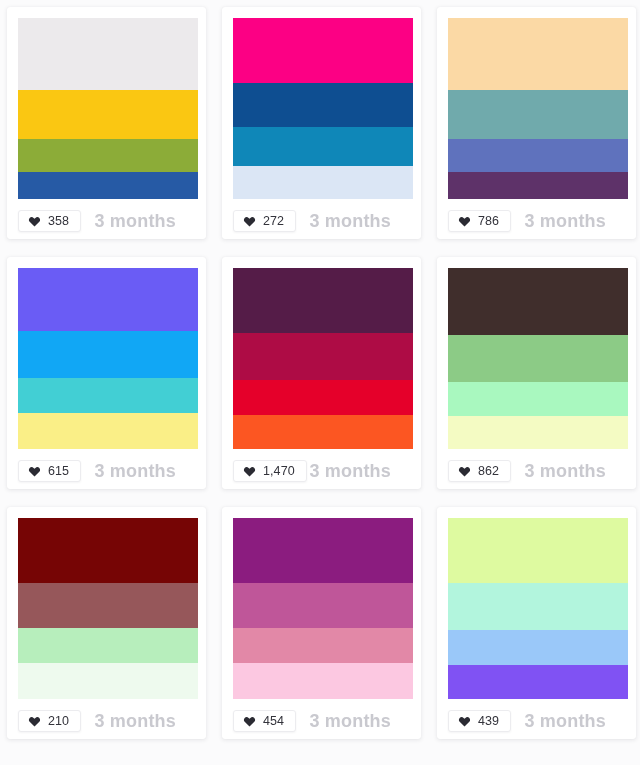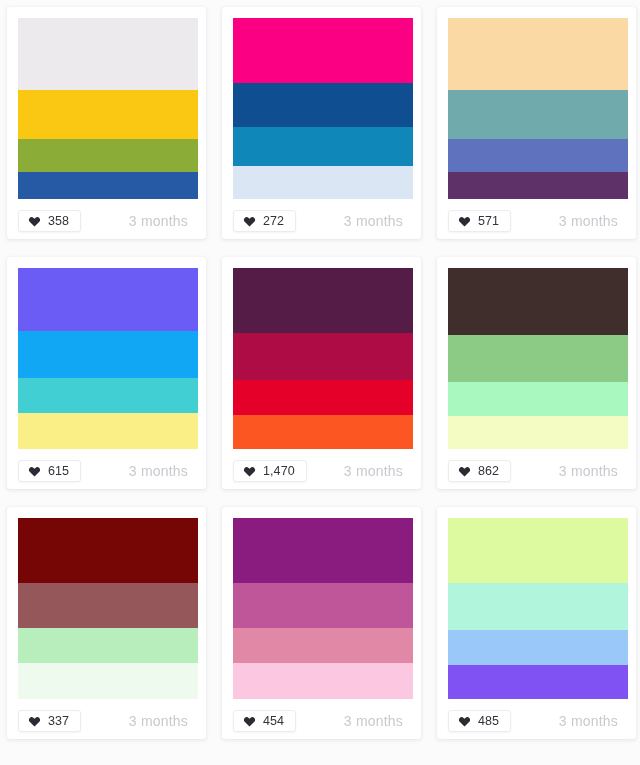--- a/index.html
+++ b/index.html
@@ -51,21 +51,21 @@
   }
 
   .swatch {
     width: 100%;
     flex: 0 0 auto;
   }
 
   .card-footer {
     position: absolute;
     left: 0;
-    right: 4px;
+    right: 16px;
     top: 196px;
     height: 36px;
     display: flex;
     align-items: center;
     justify-content: space-between;
     padding: 0 14px 0 11px;
     box-sizing: border-box;
   }
 
   .like-chip {
@@ -89,24 +89,25 @@
   .heart-icon svg { display: block; }
 
   .like-count {
     font-size: 12.5px;
     color: #33333b;
     letter-spacing: 0.1px;
     line-height: 1;
   }
 
   .age-label {
-    font-size: 14px;
+    font-size: 18px;
     color: #c9c9cf;
     letter-spacing: 0.2px;
     line-height: 1;
+    font-weight: bold;
   }
 </style>
 </head>
 <body>
 
 <div id="gallery">
     <div class="palette-card">
     <div class="swatch-stack">
         <div class="swatch" style="background: rgb(236, 234, 236); height: 40%;"></div>
         <div class="swatch" style="background: rgb(250, 199, 18); height: 27%;"></div>
@@ -151,21 +152,21 @@
         <div class="swatch" style="background: rgb(95, 114, 189); height: 18%;"></div>
         <div class="swatch" style="background: rgb(94, 50, 105); height: 15%;"></div>
       </div>
     <div class="card-footer">
       <div class="like-chip">
         <span class="heart-icon">
           <svg viewBox="0 0 24 22" width="13" height="12" aria-hidden="true">
             <path fill="currentColor" d="M12 21.3 3.1 12.6C1.1 10.6 1.1 7.3 3.1 5.3c2-2 5.2-2 7.2 0l1.7 1.7 1.7-1.7c2-2 5.2-2 7.2 0 2 2 2 5.3 0 7.3L12 21.3z"></path>
           </svg>
         </span>
-        <span class="like-count">571</span>
+        <span class="like-count">786</span>
       </div>
       <span class="age-label">3 months</span>
     </div>
   </div>
     <div class="palette-card">
     <div class="swatch-stack">
         <div class="swatch" style="background: rgb(106, 92, 245); height: 35%;"></div>
         <div class="swatch" style="background: rgb(17, 167, 245); height: 26%;"></div>
         <div class="swatch" style="background: rgb(66, 207, 212); height: 19%;"></div>
         <div class="swatch" style="background: rgb(250, 239, 135); height: 20%;"></div>
@@ -227,21 +228,21 @@
         <div class="swatch" style="background: rgb(183, 238, 188); height: 19%;"></div>
         <div class="swatch" style="background: rgb(238, 250, 238); height: 20%;"></div>
       </div>
     <div class="card-footer">
       <div class="like-chip">
         <span class="heart-icon">
           <svg viewBox="0 0 24 22" width="13" height="12" aria-hidden="true">
             <path fill="currentColor" d="M12 21.3 3.1 12.6C1.1 10.6 1.1 7.3 3.1 5.3c2-2 5.2-2 7.2 0l1.7 1.7 1.7-1.7c2-2 5.2-2 7.2 0 2 2 2 5.3 0 7.3L12 21.3z"></path>
           </svg>
         </span>
-        <span class="like-count">337</span>
+        <span class="like-count">210</span>
       </div>
       <span class="age-label">3 months</span>
     </div>
   </div>
     <div class="palette-card">
     <div class="swatch-stack">
         <div class="swatch" style="background: rgb(139, 28, 127); height: 36%;"></div>
         <div class="swatch" style="background: rgb(191, 86, 153); height: 25%;"></div>
         <div class="swatch" style="background: rgb(226, 136, 167); height: 19%;"></div>
         <div class="swatch" style="background: rgb(252, 200, 225); height: 20%;"></div>
@@ -265,18 +266,18 @@
         <div class="swatch" style="background: rgb(154, 200, 249); height: 19%;"></div>
         <div class="swatch" style="background: rgb(128, 82, 243); height: 19%;"></div>
       </div>
     <div class="card-footer">
       <div class="like-chip">
         <span class="heart-icon">
           <svg viewBox="0 0 24 22" width="13" height="12" aria-hidden="true">
             <path fill="currentColor" d="M12 21.3 3.1 12.6C1.1 10.6 1.1 7.3 3.1 5.3c2-2 5.2-2 7.2 0l1.7 1.7 1.7-1.7c2-2 5.2-2 7.2 0 2 2 2 5.3 0 7.3L12 21.3z"></path>
           </svg>
         </span>
-        <span class="like-count">485</span>
+        <span class="like-count">439</span>
       </div>
       <span class="age-label">3 months</span>
     </div>
   </div>
   </div>
 
 </body></html>

